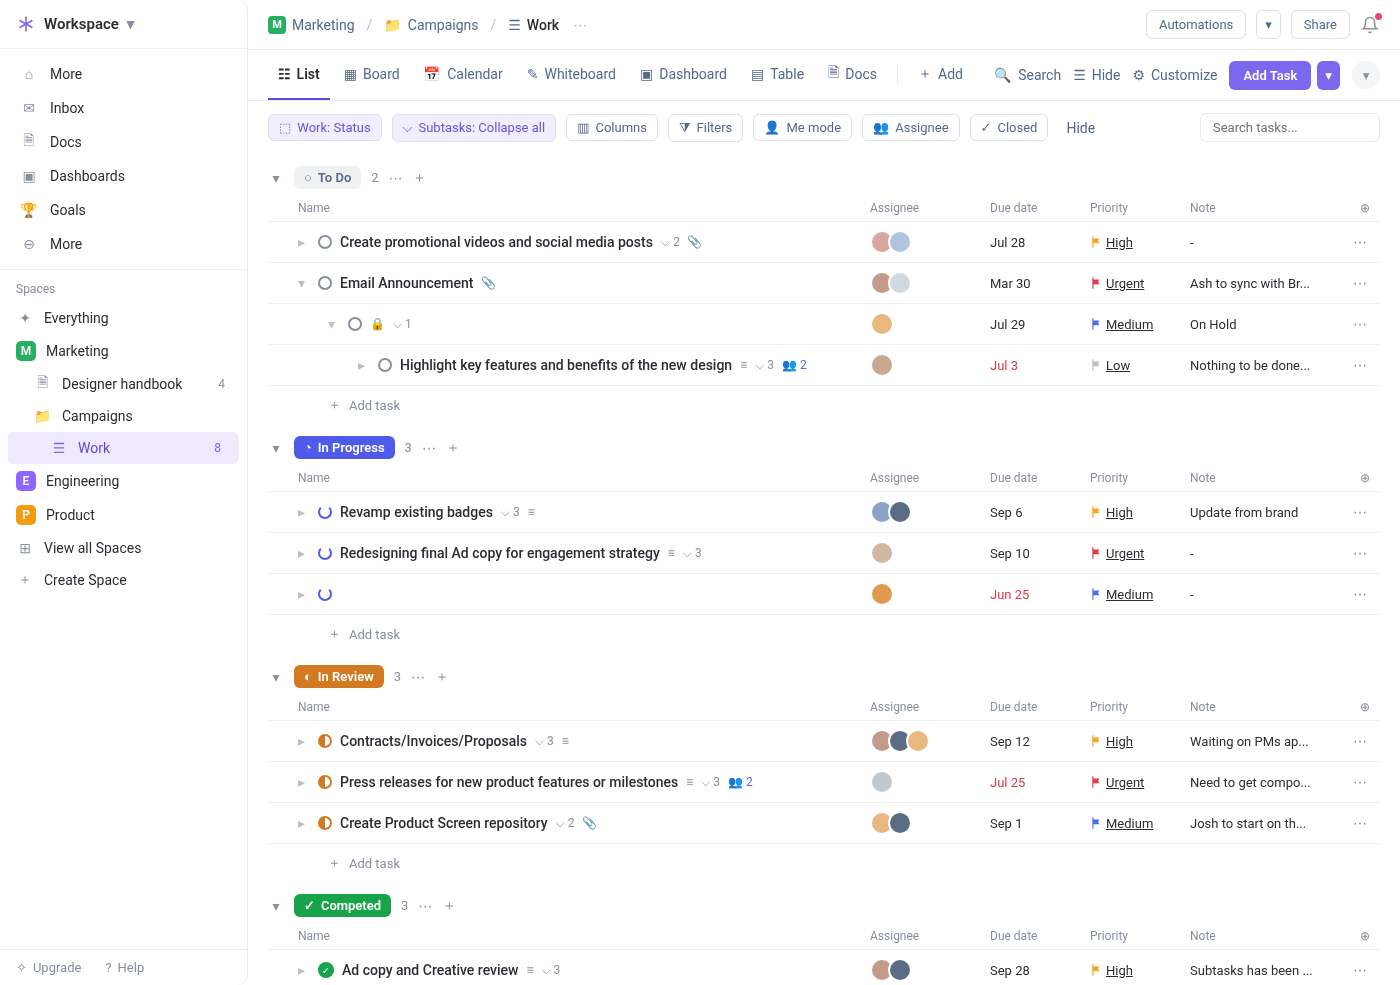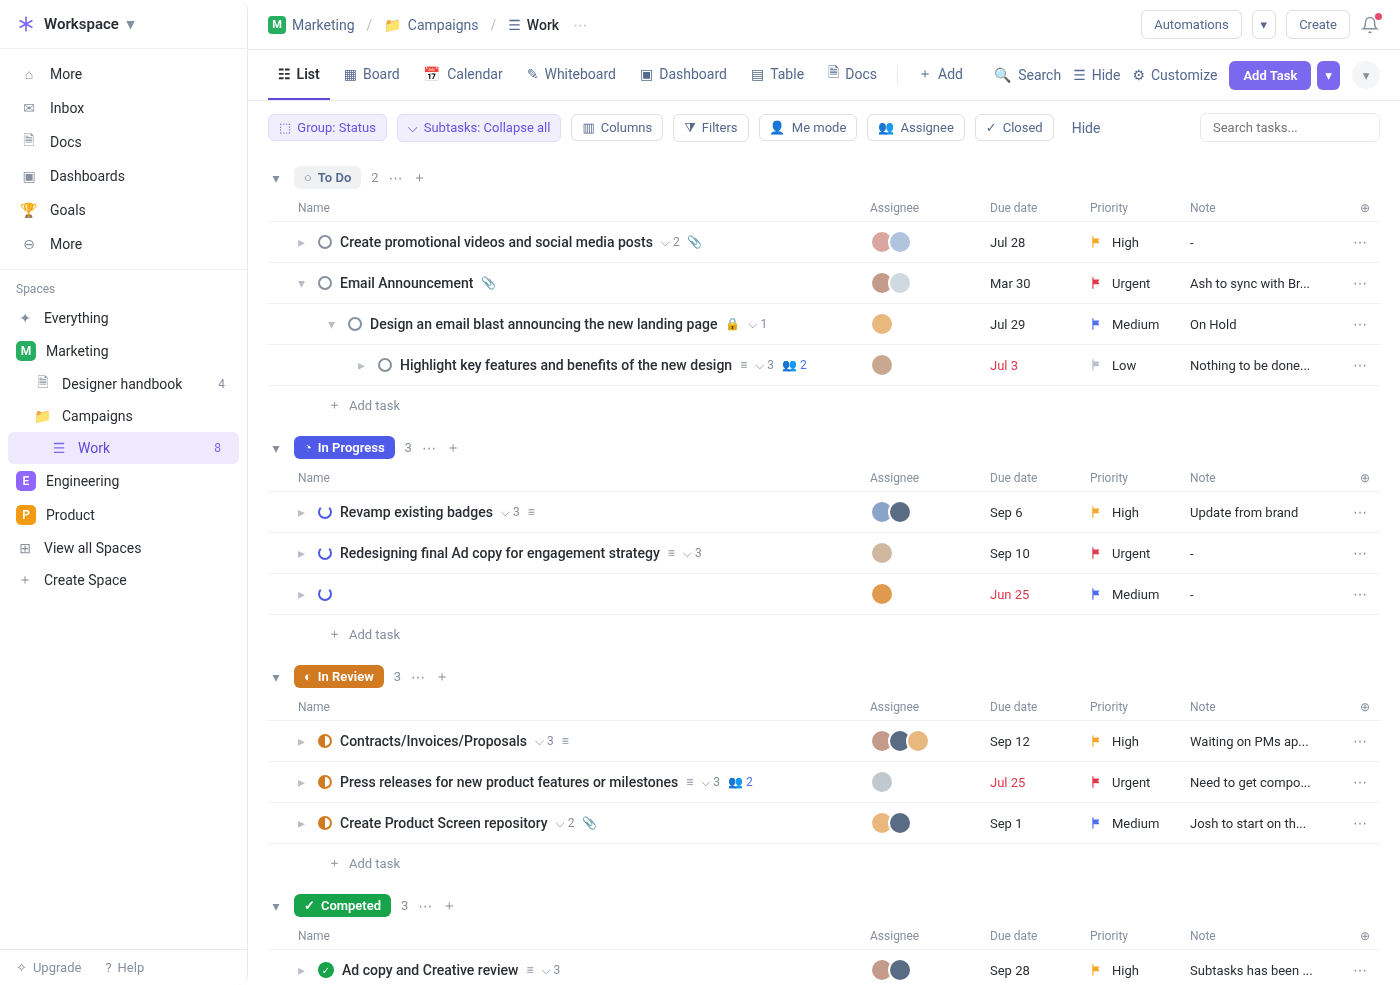--- a/index.html
+++ b/index.html
@@ -69,21 +69,21 @@
 .row-caret { color: #b9bec7; width: 12px; cursor: pointer; }
 .status-dot { width: 14px; height: 14px; border-radius: 50%; border: 2px solid; flex-shrink: 0; }
 .task-title { white-space: nowrap; overflow: hidden; text-overflow: ellipsis; font-weight: 500; }
 .task-meta { display: inline-flex; gap: 8px; align-items: center; color: #87909e; font-size: 12px; }
 .task-meta span { display: inline-flex; align-items: center; gap: 3px; }
 .assignees { display: flex; }
 .avatar { width: 24px; height: 24px; border-radius: 50%; border: 2px solid #fff; margin-left: -6px; background: #ccc; display: inline-block; }
 .avatar:first-child { margin-left: 0; }
 .due { font-size: 13px; }
 .due.overdue { color: #e0394b; }
-.priority { display: inline-flex; align-items: center; gap: 8px; font-size: 13px; }
+.priority { display: inline-flex; align-items: center; gap: 2px; font-size: 13px; text-decoration: underline; }
 .flag { width: 14px; height: 14px; }
 .note { font-size: 13px; color: #2a2e34; white-space: nowrap; overflow: hidden; text-overflow: ellipsis; }
 .row-more { color: #87909e; cursor: pointer; text-align: center; }
 .add-task-row { padding: 10px 0 10px 60px; color: #87909e; font-size: 13px; display: flex; align-items: center; gap: 8px; cursor: pointer; }
 </style>
 </head>
 <body>
 
 <aside class="sidebar">
   <div class="sb-header">
@@ -209,21 +209,21 @@
       <span style="color:#2a2e34;font-weight:500">Work</span>
     </span>
     <span style="color:#b9bec7;cursor:pointer;padding-left:6px">⋯</span>
 
     <div class="topbar-right">
       <button class="btn-outline">
           <span>Automations</span>
         </button>
       <button class="btn-outline" style="padding:6px 8px">▾</button>
       <button class="btn-outline">
-          <span>Create</span>
+          <span>Share</span>
         </button>
       <span class="bell">
         <svg width="18" height="18" viewBox="0 0 24 24" fill="none" stroke="currentColor" stroke-width="2">
             <path d="M18 8a6 6 0 10-12 0c0 7-3 9-3 9h18s-3-2-3-9"></path>
             <path d="M13.7 21a2 2 0 01-3.4 0"></path>
           </svg>
       </span>
     </div>
   </div>
 
@@ -280,21 +280,21 @@
           <span>Add Task</span>
         </button>
       <button class="btn-caret">▾</button>
       <button class="btn-round">▾</button>
     </div>
   </div>
 
   <div class="filterbar">
     <span class="chip purple">
         <span>⬚</span>
-        <span>Group: Status</span>
+        <span>Work: Status</span>
       </span>
     <span class="chip purple">
         <span>⌵</span>
         <span>Subtasks: Collapse all</span>
       </span>
     <span class="chip">
         <span>▥</span>
         <span>Columns</span>
       </span>
     <span class="chip">
@@ -383,21 +383,20 @@
             </svg>
             <span>Urgent</span>
           </div>
       <div class="note">Ash to sync with Br...</div>
       <div class="row-more">⋯</div>
         </div>
         <div class="row">
       <div class="row-name indent-1">
         <span class="row-caret">▾</span>
         <span class="status-dot" style="border-color:#87909e"></span>
-        <span class="task-title">Design an email blast announcing the new landing page</span>
         <span class="task-meta">
               <span>🔒</span>
               <span>⌵ 1</span>
             </span>
       </div>
       <div class="assignees">
             <span class="avatar" style="background:#e8b87f"></span>
           </div>
       <div class="due">Jul 29</div>
       <div class="priority">

